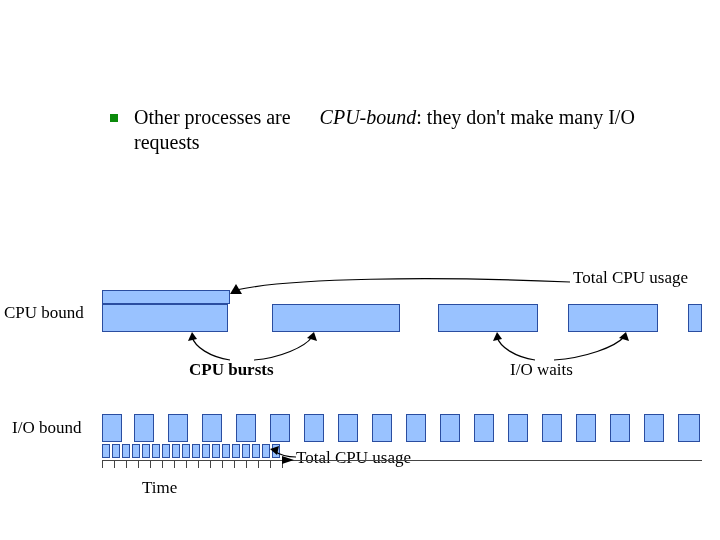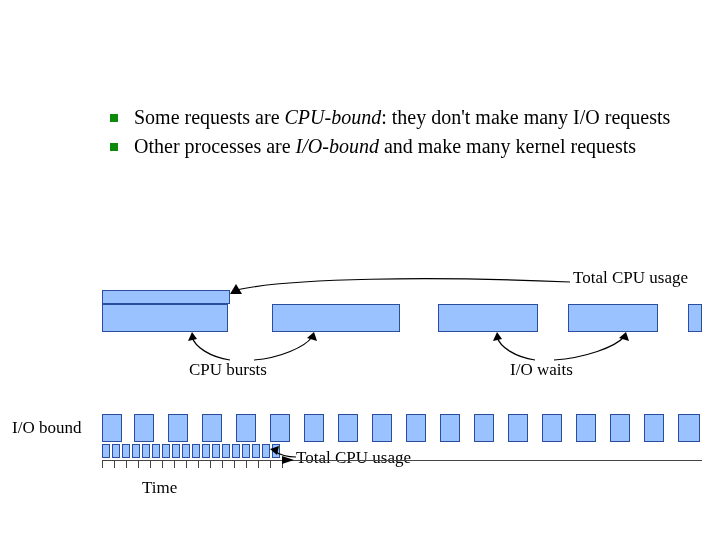--- a/index.html
+++ b/index.html
@@ -6,41 +6,41 @@
     .wrap { position:relative; width:720px; height:540px; }
     .header { position:relative; height:78px; }
     .accent-dk { position:absolute; left:38px; top:10px; width:30px; height:30px; background:#0b8a0b; z-index:1;}
     .accent-lt { position:absolute; left:52px; top:24px; width:30px; height:30px; background:#8fdc8f; z-index:2; }
     .title { position:absolute; left:102px; top:16px; font-size:32px; color:#000; }
     .hr { position:absolute; left:40px; top:60px; width:640px; height:2px; background:#0b5a0b; }
     .bullets { position:absolute; left:70px; top:85px; width:590px; font-size:20px; line-height:1.25; }
     .bullets li { list-style:none; position:relative; padding-left:24px; margin-bottom:4px; }
     .bullets li::before { content:""; position:absolute; left:0; top:9px; width:8px; height:8px; background:#0b8a0b; }
     .lbl { position:absolute; font-size:17px; }
-    .em { font-style:italic; }
+    .em { font-style:italic;margin-left:24px; }
     .track { position:absolute; height:28px; }
     .track .bar { position:absolute; top:0; height:28px; background:#99c2ff; border:1px solid #2a4da0; box-sizing:border-box; }
     .axis { position:absolute; height:0; }
     .tick { position:absolute; top:0; width:1px; height:7px; background:#444; }
     svg.curve { position:absolute; overflow:visible; pointer-events:none; }
     svg.curve path { stroke:#000; stroke-width:1.2; fill:none; }
     svg.curve polygon { fill:#000; }
   </style>
 </head>
 <body>
 
 <div class="wrap">
 
   <ul class="bullets">
-    <li><span>Some requests are </span><span class="em">CPU-bound</span><span>: they don't make many I/O requests</span></li>
-    <li><span>Other processes are </span><span class="em">I/O-bound</span><span> and make many kernel requests</span></li>
+    <li><span>Other processes are </span><span class="em">CPU-bound</span><span>: they don't make many I/O requests</span></li>
   </ul>
 
   <span class="lbl" style="left:573px; top:268px;">Total CPU usage</span>
 
+  <span class="lbl" style="left:4px; top:303px;">CPU bound</span>
 
   <div class="track" style="left:102px; top:290px; height:14px;">
     <div class="bar" style="left:0; width:128px; height:14px;"></div>
   </div>
   <div id="track-cpu" class="track" style="left:102px; top:304px;">
       <div class="bar" style="left: 0px; width: 126px;"></div>
       <div class="bar" style="left: 170px; width: 128px;"></div>
       <div class="bar" style="left: 336px; width: 100px;"></div>
       <div class="bar" style="left: 466px; width: 90px;"></div>
       <div class="bar" style="left: 586px; width: 14px;"></div>
@@ -55,21 +55,21 @@
       <polygon points="64,0 57,6 67,9"></polygon>
   </svg>
   <svg class="curve" style="left:495px; top:332px; width:60px; height:30px;">
     <path d="M40 28 C 20 25, 5 15, 2 5"></path>
       <polygon points="2,0 -2,9 7,7"></polygon>
   </svg>
   <svg class="curve" style="left:550px; top:332px; width:80px; height:30px;">
     <path d="M4 28 C 35 26, 65 15, 74 5"></path>
       <polygon points="76,0 69,6 79,9"></polygon>
   </svg>
-  <span class="lbl" style="left:189px; top:360px;">CPU bursts</span>
+  <span class="lbl" style="left:189px; top:360px;font-weight:bold;">CPU bursts</span>
   <span class="lbl" style="left:510px; top:360px;">I/O waits</span>
 
   <span class="lbl" style="left:12px; top:418px;font-family:Liberation Serif, serif;">I/O bound</span>
   <div id="track-io" class="track" style="left:102px; top:414px;">
       <div class="bar" style="left: 0px; width: 20px;"></div>
       <div class="bar" style="left: 32px; width: 20px;"></div>
       <div class="bar" style="left: 66px; width: 20px;"></div>
       <div class="bar" style="left: 100px; width: 20px;"></div>
       <div class="bar" style="left: 134px; width: 20px;"></div>
       <div class="bar" style="left: 168px; width: 20px;"></div>

